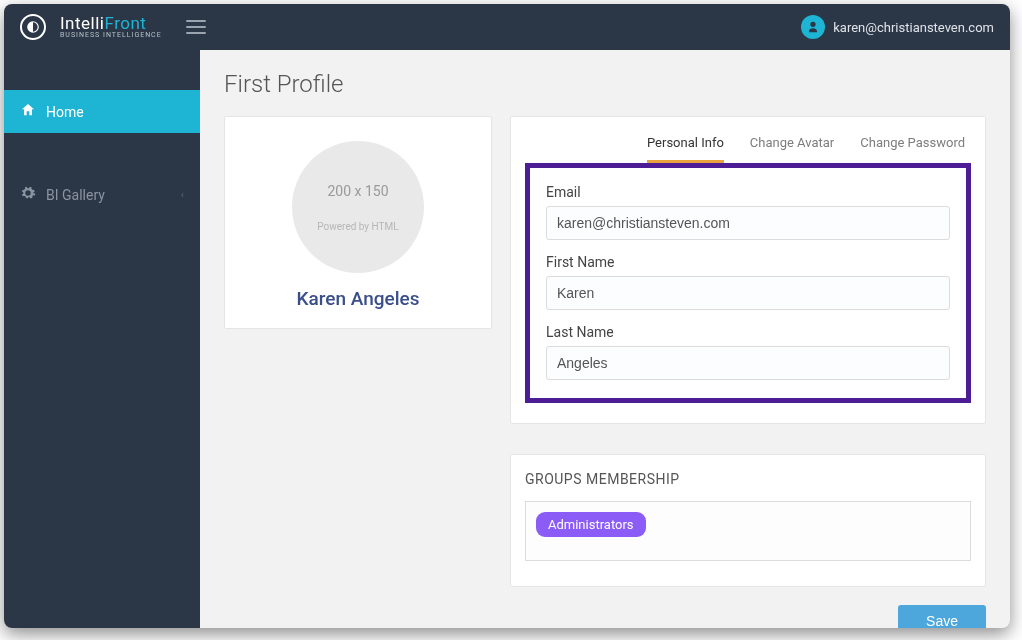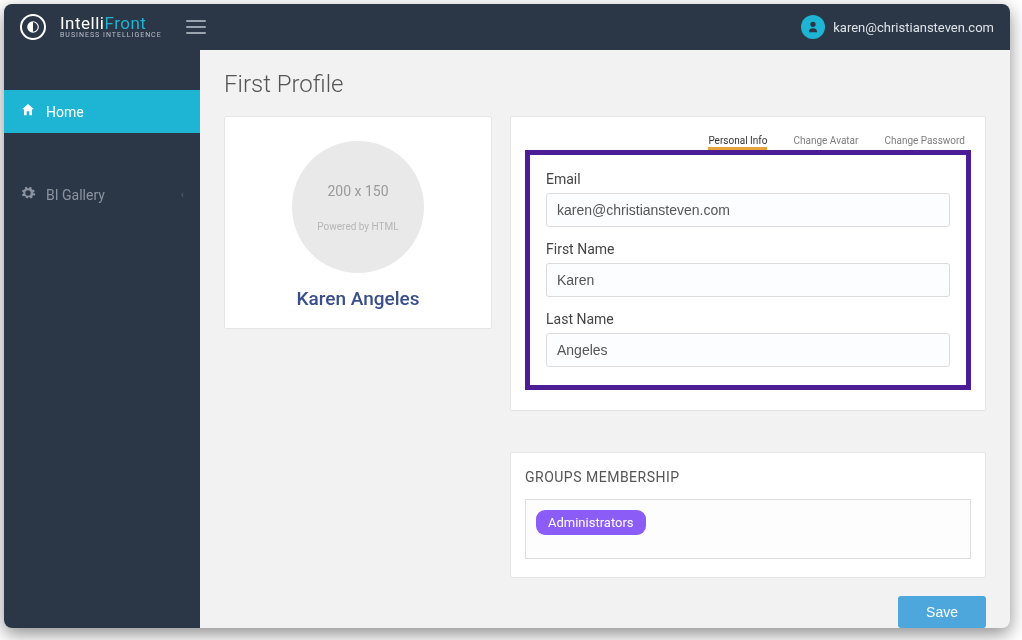--- a/index.html
+++ b/index.html
@@ -29,26 +29,26 @@
   .main { flex:1; padding: 20px 24px 0 24px; overflow:auto; position:relative; }
   .page-title { font-size:24px; font-weight:300; color:#555; margin-bottom:18px; }
   .row1 { display:flex; gap:18px; align-items:flex-start; }
   .card { background:#fff; border:1px solid #e5e5e5; border-radius:2px; }
   .profile-card { width:268px; padding: 18px 14px 18px; text-align:center; }
   .avatar-ph { width:132px; height:132px; border-radius:50%; background:#e9e9e9; margin:6px auto 0; display:flex; flex-direction:column; align-items:center; justify-content:center; color:#9a9a9a; font-size:14px; overflow:hidden; }
   .avatar-sub { font-size:10px; color:#b6b6b6; margin-top:22px; }
   .profile-name { margin-top:14px; font-size:19px; color:#3a4e8a; font-weight:500; }
   .info-card { flex:1; padding: 0 0 20px 0; }
   .tabs { display:flex; gap:26px; padding: 18px 20px 0 20px; justify-content:flex-end; }
-  .tab { font-size:10px; color:#7d7d7d; padding-bottom:1px; cursor:pointer; border-bottom:3px solid transparent; }
+  .tab { font-size:13px; color:#7d7d7d; padding-bottom:10px; cursor:pointer; border-bottom:3px solid transparent; }
   .tab.active { color:#333; border-bottom-color:#e8a33c; }
   .form-wrap { border:5px solid #4c1d95; margin: 0 14px; padding: 14px 16px 6px; }
   .field-label { font-size:14px; color:#444; margin: 2px 0 6px; }
   .field-input { width:100%; height:34px; border:1px solid #dcdcdc; border-radius:3px; background:#fcfdfe; padding:0 10px; font-size:14px; color:#555; margin-bottom:12px; }
-  .groups-card { margin-top:41px; padding: 16px 14px 18px; }
+  .groups-card { margin-top:30px; padding: 16px 14px 25px; }
   .groups-title { font-size:14px; letter-spacing:0.5px; color:#555; margin-bottom:14px; }
   .groups-box { border:1px solid #dcdcdc; background:#fdfdfe; padding:10px; min-height:60px; }
   .tag { display:inline-block; background:#8b5cf6; color:#fff; font-size:13px; padding:5px 12px; border-radius:9px; }
   .save-wrap { display:flex; justify-content:flex-end; margin:18px 0 14px; }
   .save-btn { background:#4da7dc; color:#fff; border:none; border-radius:3px; padding:8px 28px; font-size:14px; cursor:pointer; }
   .right-col { flex:1; display:flex; flex-direction:column; }
 </style>
 </head>
 <body>
 

